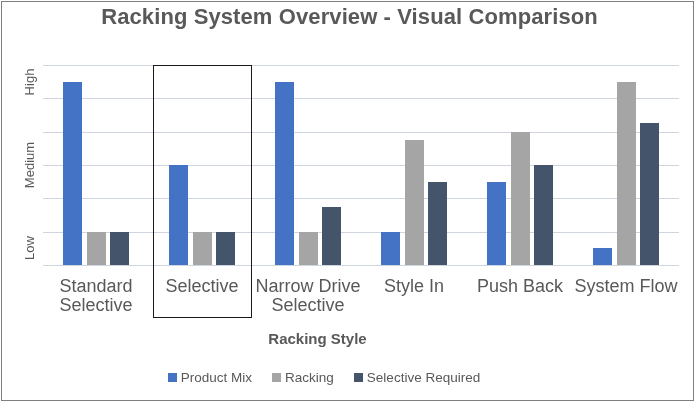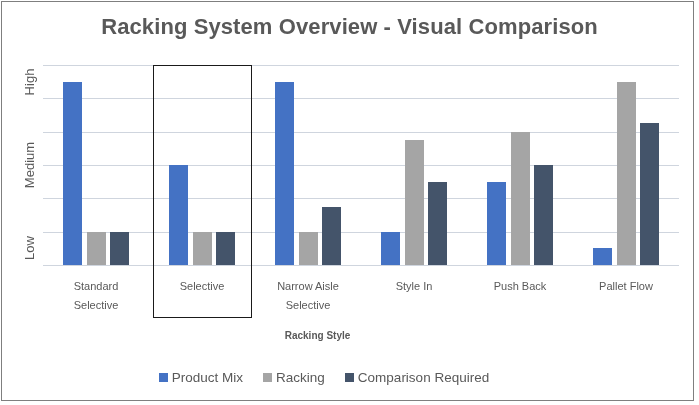--- a/index.html
+++ b/index.html
@@ -1,31 +1,31 @@
 <!DOCTYPE html>
 <html><head>
 <meta charset="utf-8">
 <style>
   html, body { margin: 0; padding: 0; background: #ffffff; }
   body { width: 699px; height: 405px; position: relative; overflow: hidden;
          font-family: "Liberation Sans", "DejaVu Sans", sans-serif; }
   .frame { position: absolute; left: 1px; top: 1px; width: 693px; height: 400px;
            border: 1.5px solid #7f7f7f; background: #fff; box-sizing: border-box; }
-  .title { position: absolute; left: 0; top: 14px; width: 699px; text-align: center;
+  .title { position: absolute; left: 0; top: 4px; width: 699px; text-align: center;
            font-size: 22px; font-weight: bold; color: #595959; letter-spacing: 0.1px; }
   .plot { position: absolute; left: 43px; top: 65px; width: 636px; height: 200px; }
   .grid { position: absolute; left: 0; width: 636px; height: 0;
           border-top: 1.3px solid #cfd5de; }
   .bar { position: absolute; bottom: 0; width: 19px; }
   .ylab { position: absolute; font-size: 13px; color: #595959; white-space: nowrap;
           transform: translate(-50%, -50%) rotate(-90deg); left: 29px; }
   .cat { position: absolute; top: 277px; width: 106px; text-align: center;
-         font-size: 11px; line-height: 19px; color: #595959; }
+         font-size: 18px; line-height: 19px; color: #595959; }
   .xtitle { position: absolute; left: 0; top: 330px; width: 635px; text-align: center;
-            font-size: 10px; font-weight: bold; color: #595959; }
+            font-size: 15px; font-weight: bold; color: #595959; }
   .legend { position: absolute; top: 370px; left: 0; width: 648px; display: flex;
             justify-content: center; align-items: center; font-size: 13.5px; color: #595959; }
   .leg-item { display: flex; align-items: center; margin: 0 10px; }
   .swatch { width: 9px; height: 9px; margin-right: 4px; display: inline-block; }
   .highlight { position: absolute; left: 153px; top: 65px; width: 99px; height: 253px;
                border: 1.5px solid #1a1a1a; box-sizing: border-box; pointer-events: none; }
 </style>
 </head>
 <body>
 
@@ -67,47 +67,47 @@
 
 <div id="cats">
     <div class="cat" style="left: 43px;">
       <div>Standard</div>
       <div>Selective</div>
     </div>
     <div class="cat" style="left: 149px;">
       <div>Selective</div>
     </div>
     <div class="cat" style="left: 255px;">
-      <div>Narrow Aisle</div>
+      <div>Narrow Drive</div>
       <div>Selective</div>
     </div>
     <div class="cat" style="left: 361px;">
       <div>Style In</div>
       <div>&nbsp;</div>
     </div>
     <div class="cat" style="left: 467px;">
       <div>Push Back</div>
       <div>&nbsp;</div>
     </div>
     <div class="cat" style="left: 573px;">
-      <div>Pallet Flow</div>
+      <div>System Flow</div>
       <div>&nbsp;</div>
     </div>
   </div>
 
 <div class="highlight"></div>
 
 <div class="xtitle">Racking Style</div>
 
 <div class="legend" id="legend">
     <div class="leg-item">
       <span class="swatch" style="background: rgb(68, 114, 196);"></span>
       <span>Product Mix</span>
     </div>
     <div class="leg-item">
       <span class="swatch" style="background: rgb(165, 165, 165);"></span>
       <span>Racking</span>
     </div>
     <div class="leg-item">
       <span class="swatch" style="background: rgb(68, 84, 106);"></span>
-      <span>Comparison Required</span>
+      <span>Selective Required</span>
     </div>
   </div>
 
 </body></html>

